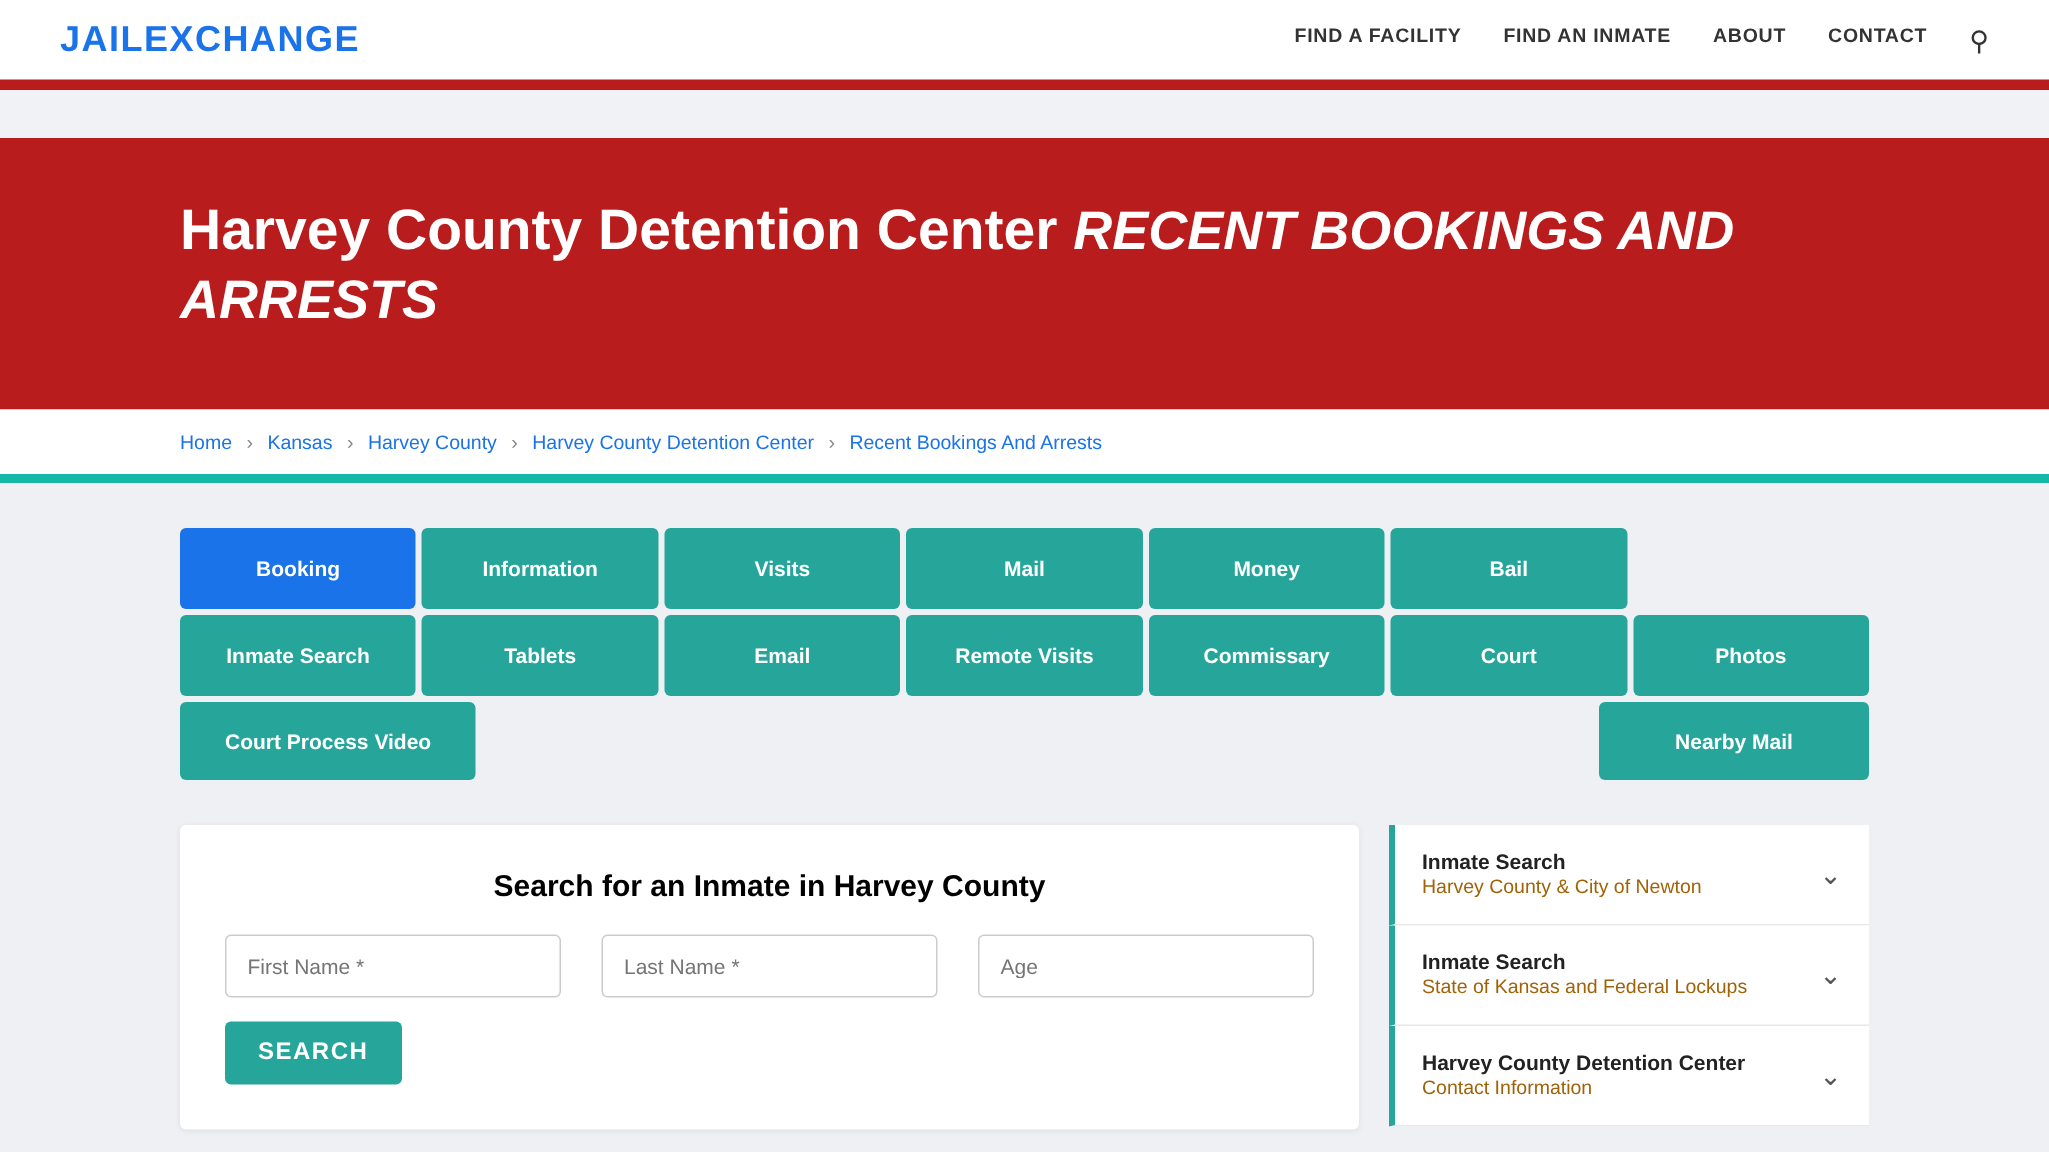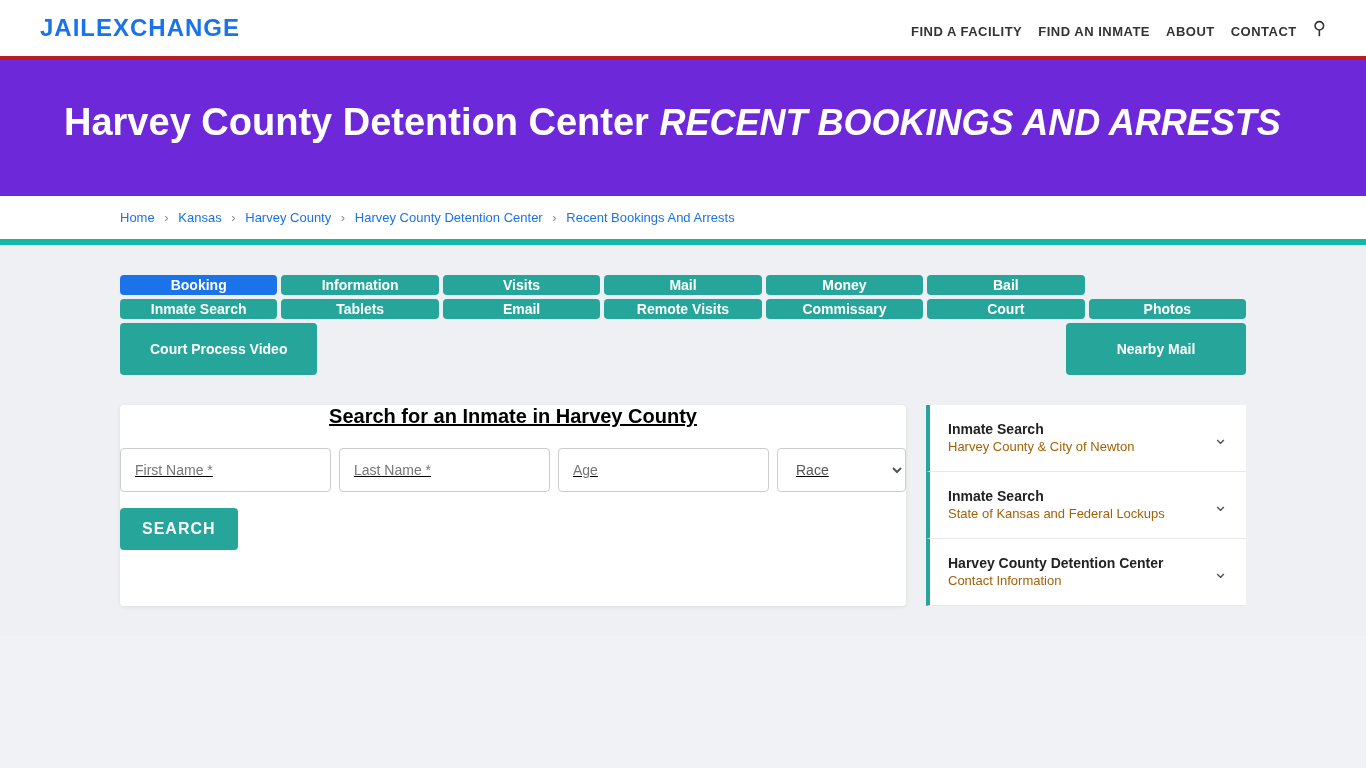--- a/index.html
+++ b/index.html
@@ -1,57 +1,58 @@
 <!DOCTYPE html>
 <html><head>
   <meta charset="utf-8">
   <style>
     * { box-sizing: border-box; margin: 0; padding: 0; }
     body { font-family: Arial, sans-serif; background: #f0f2f5; }
 
     
     .navbar {
       background: #fff;
-      border-bottom: 4px solid #b91c1c;
+      border-bottom: 7px solid #b91c1c;
       display: flex;
       align-items: center;
       justify-content: space-between;
       padding: 0 40px;
       height: 60px;
     }
     .logo {
       font-size: 24px;
       font-weight: 900;
       color: #222;
       letter-spacing: 1px;
     }
     .logo span { color: #1a73e8; }
     .nav-links {
       display: flex;
-      align-items: flex-end;
-      gap: 16px;
+      align-items: flex-start;
+      gap: 28px;
     }
     .nav-links a {
       text-decoration: none;
       color: #333;
       font-size: 13px;
       font-weight: 700;
       letter-spacing: 0.5px;
       text-transform: uppercase;
     }
     .nav-search-icon {
       font-size: 18px;
       color: #333;
       cursor: pointer;
     }
 
     
     .hero {
-      background: #6d28d9;
-      padding: 40px 64px 50px;
+      background: #b91c1c;
+      padding: 40px 120px 50px;
+      margin-top: 32px;
     }
     .hero h1 {
       color: #fff;
       font-size: 38px;
       font-weight: 800;
       line-height: 1.2;
     }
     .hero h1 em {
       font-style: italic;
       font-weight: 800;
@@ -90,21 +91,21 @@
       gap: 4px;
       margin-bottom: 4px;
     }
     .btn-row3 {
       display: flex;
       justify-content: space-between;
       gap: 4px;
       margin-bottom: 30px;
     }
     .tab-btn {
-      padding: 2px 10px;
+      padding: 19px 10px;
       border: none;
       border-radius: 4px;
       font-size: 14px;
       font-weight: 600;
       color: #fff;
       cursor: pointer;
       background: #26a69a;
       text-align: center;
     }
     .tab-btn.active {
@@ -118,33 +119,33 @@
     
     .lower {
       display: flex;
       gap: 20px;
     }
 
     
     .search-box {
       background: #fff;
       border-radius: 4px;
+      padding: 30px;
       flex: 1;
       box-shadow: 0 1px 4px rgba(0,0,0,0.08);
-      text-decoration: underline;
     }
     .search-box h2 {
       font-size: 20px;
       font-weight: 700;
       margin-bottom: 20px;
       text-align: center;
     }
     .search-fields {
       display: flex;
-      gap: 8px;
+      gap: 27px;
       margin-bottom: 16px;
     }
     .search-fields input, .search-fields select {
       flex: 1;
       padding: 12px 14px;
       border: 1px solid #ccc;
       border-radius: 4px;
       font-size: 14px;
       color: #555;
       background: #fff;
@@ -255,28 +256,20 @@
   </div>
 
   <div class="lower">
 
     <div class="search-box">
       <h2>Search for an Inmate in Harvey County</h2>
       <div class="search-fields">
         <input type="text" placeholder="First Name *" style="">
         <input type="text" placeholder="Last Name *" style="">
         <input type="text" placeholder="Age" style="">
-        <select>
-          <option>Race</option>
-          <option>White</option>
-          <option>Black</option>
-          <option>Hispanic</option>
-          <option>Asian</option>
-          <option>Other</option>
-        </select>
       </div>
       <button class="search-btn">SEARCH</button>
     </div>
 
     <div class="sidebar">
       <div class="sidebar-item">
         <div class="sidebar-item-text">
           <strong>Inmate Search</strong>
           <span>Harvey County &amp; City of Newton</span>
         </div>

